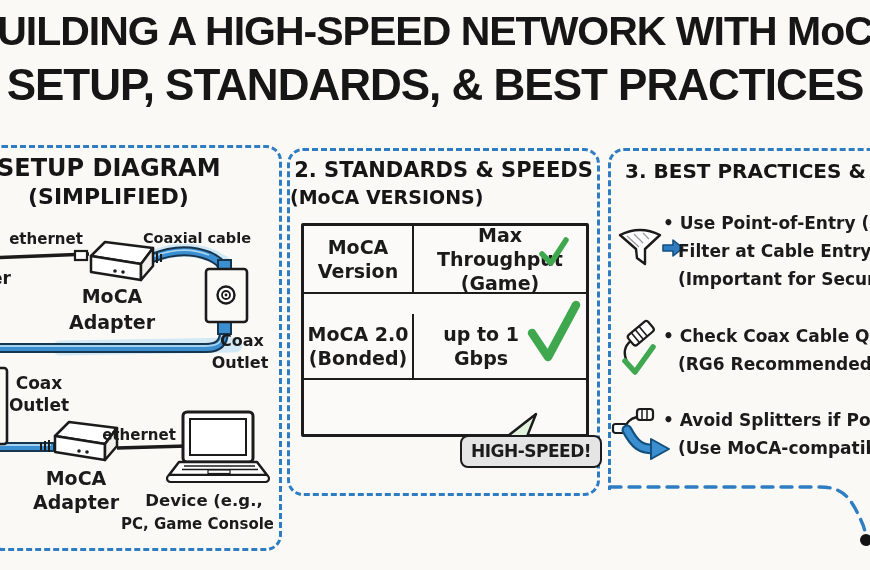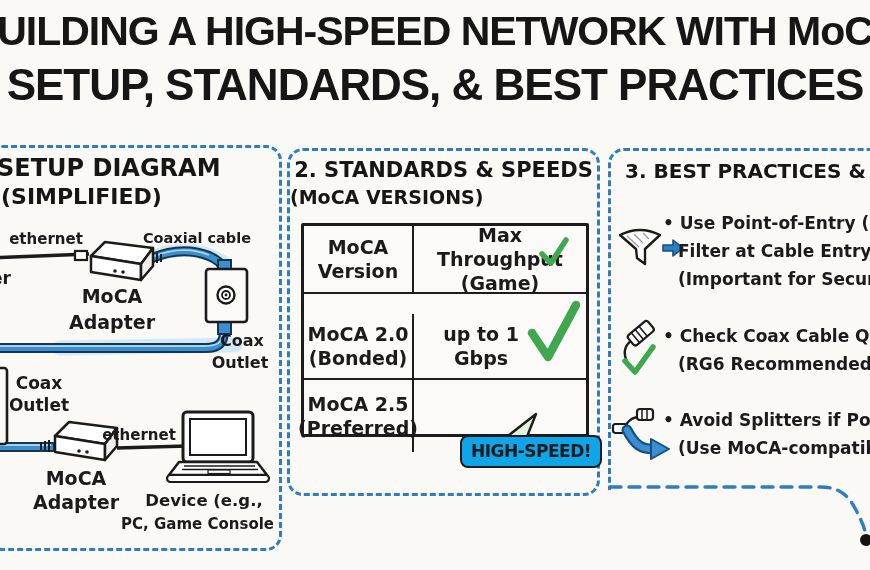--- a/index.html
+++ b/index.html
@@ -14,40 +14,40 @@
   #title1{top:8px;font-size:41px;}
   #title2{top:60px;font-size:44px;}
   
   .panel{position:absolute;border:3px dashed #2e7dc2;border-radius:16px;background:transparent;}
   #panel-setup{left:-14px;top:145px;width:290px;height:400px;}
   #panel-standards{left:287px;top:148px;width:307px;height:342px;}
   #panel-practices{left:608px;top:148px;width:300px;height:339px;border-bottom:none;border-radius:16px 16px 0 0;}
   .p-head{position:absolute;font-weight:bold;white-space:nowrap;color:#161616;}
   
   #setup-h1{left:8px;top:6px;font-size:24px;}
-  #setup-h2{left:12px;top:36px;font-size:22px;}
+  #setup-h2{left:12px;top:36px;font-size:22px;padding-left:27px;}
   #setup-svg{position:absolute;left:0;top:0;}
   text{font-family:"DejaVu Sans",sans-serif;font-weight:bold;fill:#1b1b1b;}
   
   #std-h1{left:0;right:0;top:7px;font-size:21px;text-align:center;}
   #std-h2{left:0;right:0;top:35px;font-size:19px;text-align:left;}
   #moca-table{position:absolute;left:11px;top:72px;width:282px;height:208px;
     border:3px solid #1c1c1c;border-radius:2px;background:#fbfaf8;}
   .t-row{display:flex;border-bottom:2.5px solid #1c1c1c;}
   .t-row:last-child{border-bottom:none;}
   .c1{width:108px;border-right:2.5px solid #1c1c1c;display:flex;flex-direction:column;
       align-items:center;justify-content:center;text-align:center;}
   .c2{flex:1;display:flex;flex-direction:column;align-items:center;justify-content:center;text-align:center;}
   .t-row div{font-weight:bold;font-size:19px;line-height:24px;}
   #row-h{height:66px;} #row-1{height:64px;margin-top:20px;} #row-2{height:72px;}
   .chk{position:absolute;}
   #chk1{left:247px;top:84px;}
   #chk2{left:234px;top:146px;}
   #speed-bubble{position:absolute;left:170px;top:284px;height:27px;line-height:27px;
-    padding:1px 9px;background:#0ea5e9;border:2.5px solid #1b1b1b;border-radius:8px;
+    padding:1px 9px;background:#e5e5e5;border:2.5px solid #1b1b1b;border-radius:8px;
     font-weight:bold;font-size:17px;letter-spacing:-0.5px;white-space:nowrap;}
   #bubble-tail{position:absolute;left:206px;top:261px;}
   
   #bp-head{left:14px;top:8px;font-size:20px;}
   .bp-item{position:absolute;left:52px;width:300px;font-weight:bold;font-size:17px;
     line-height:28px;white-space:nowrap;color:#1b1b1b;}
   .bp-item .cont{padding-left:15px;}
   #bp-item-1{top:58px;} #bp-item-2{top:171px;} #bp-item-3{top:255px;}
   .bp-icon{position:absolute;}
   #icon-funnel{left:6px;top:76px;}
@@ -180,24 +180,20 @@
       <div class="t-row" id="row-1">
         <div class="c1">
           <div>MoCA 2.0</div>
           <div>(Bonded)</div>
         </div>
         <div class="c2" style="padding-right:38px;">
           <div>up to 1 Gbps</div>
         </div>
       </div>
       <div class="t-row" id="row-2">
-        <div class="c1">
-          <div>MoCA 2.5</div>
-          <div>(Preferred)</div>
-        </div>
       </div>
     </div>
 
     <svg class="chk" id="chk1" width="34" height="34" viewBox="0 0 34 34">
       <path d="M5,19 L14,28 L29,5" fill="none" stroke="#3fa84e" stroke-width="5.5" stroke-linecap="round" stroke-linejoin="round"></path>
     </svg>
     <svg class="chk" id="chk2" width="60" height="68" viewBox="0 0 60 68">
       <path d="M8,36 L24,60 L52,8" fill="none" stroke="#3fa84e" stroke-width="8.5" stroke-linecap="round" stroke-linejoin="round"></path>
     </svg>
 

